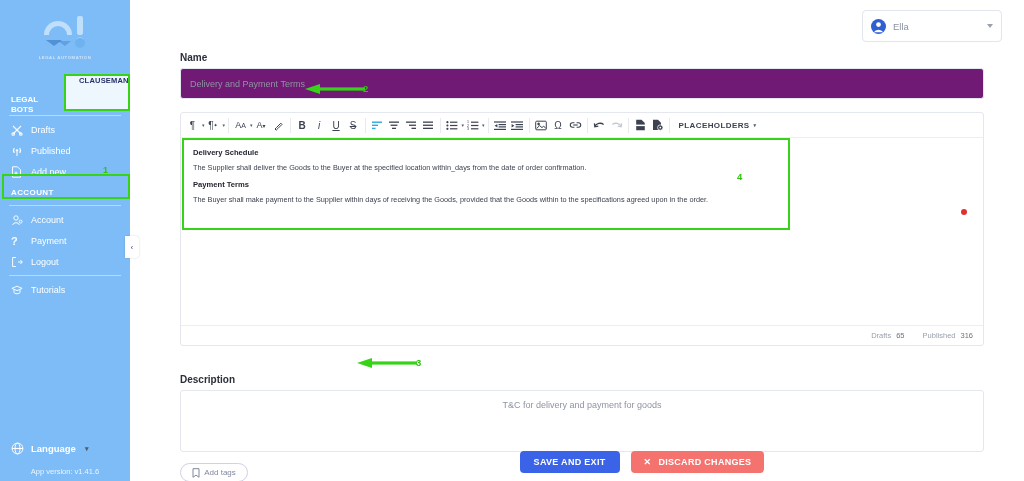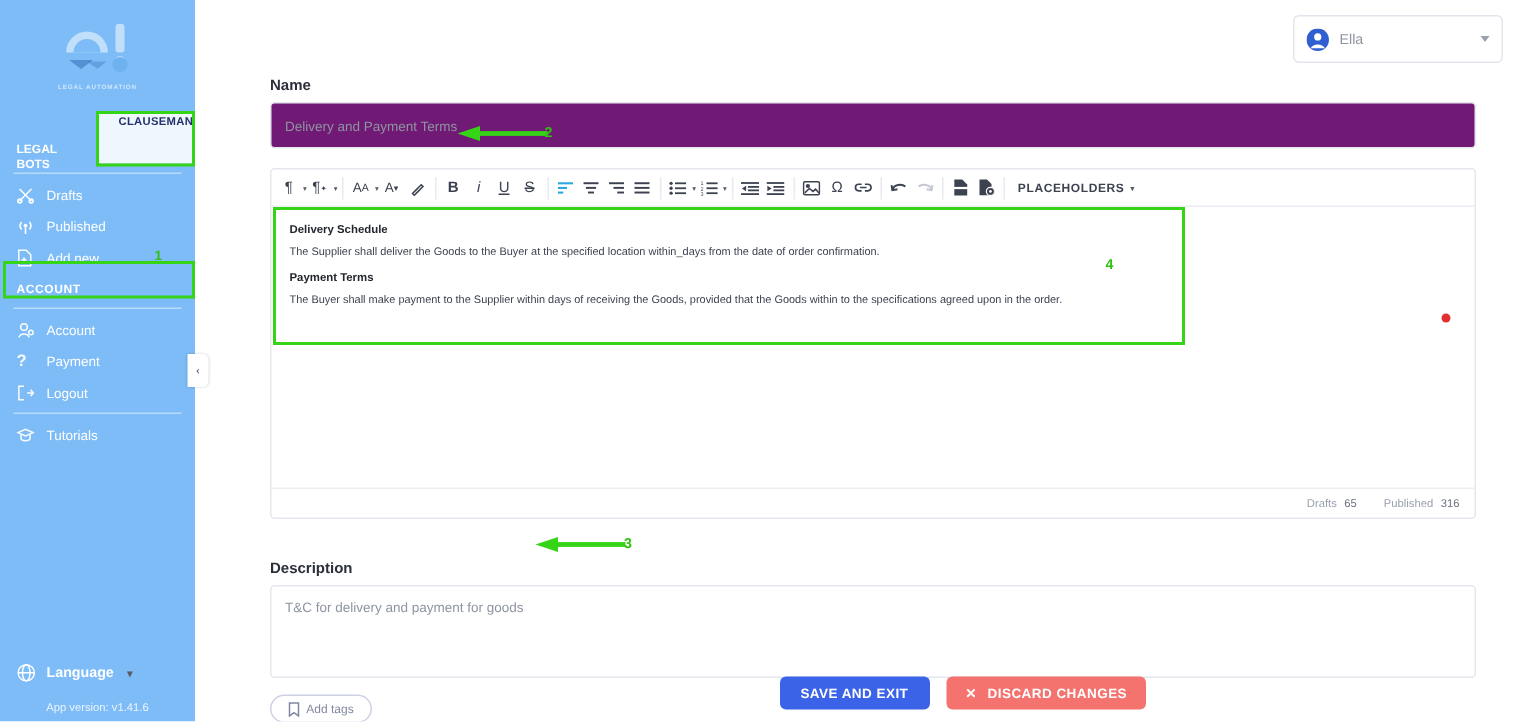--- a/index.html
+++ b/index.html
@@ -142,21 +142,21 @@
   .doc-p { font-size: 7.3px; color: #3d4250; margin: 0 0 7px; line-height: 11px; }
   .editor-status {
     height: 20px; border-top: 1px solid #eceef3;
     display: flex; align-items: center; justify-content: flex-end;
     padding-right: 10px; font-size: 7.5px; color: #9aa0ae; gap: 18px;
   }
   .editor-status .num { color: #6c727f; margin-left: 5px; }
 
   .desc-box {
     height: 62px; border: 1px solid #e4e7ee; border-radius: 3px;
-    padding: 9px; font-size: 9px; color: #8e94a1; background: #fff;
+    padding: 9px; font-size: 9px; color: #8e94a1; background: #fff; text-align: center;
   }
   .tags-btn {
     margin-top: 11px; width: 68px; height: 19px;
     border: 1px solid #cdd2e4; border-radius: 10px;
     display: flex; align-items: center; justify-content: center;
     gap: 4px; font-size: 8px; color: #8188a0; background: #fff;
   }
 
   .footer {
     position: absolute; left: 130px; right: 0; bottom: 8px;

